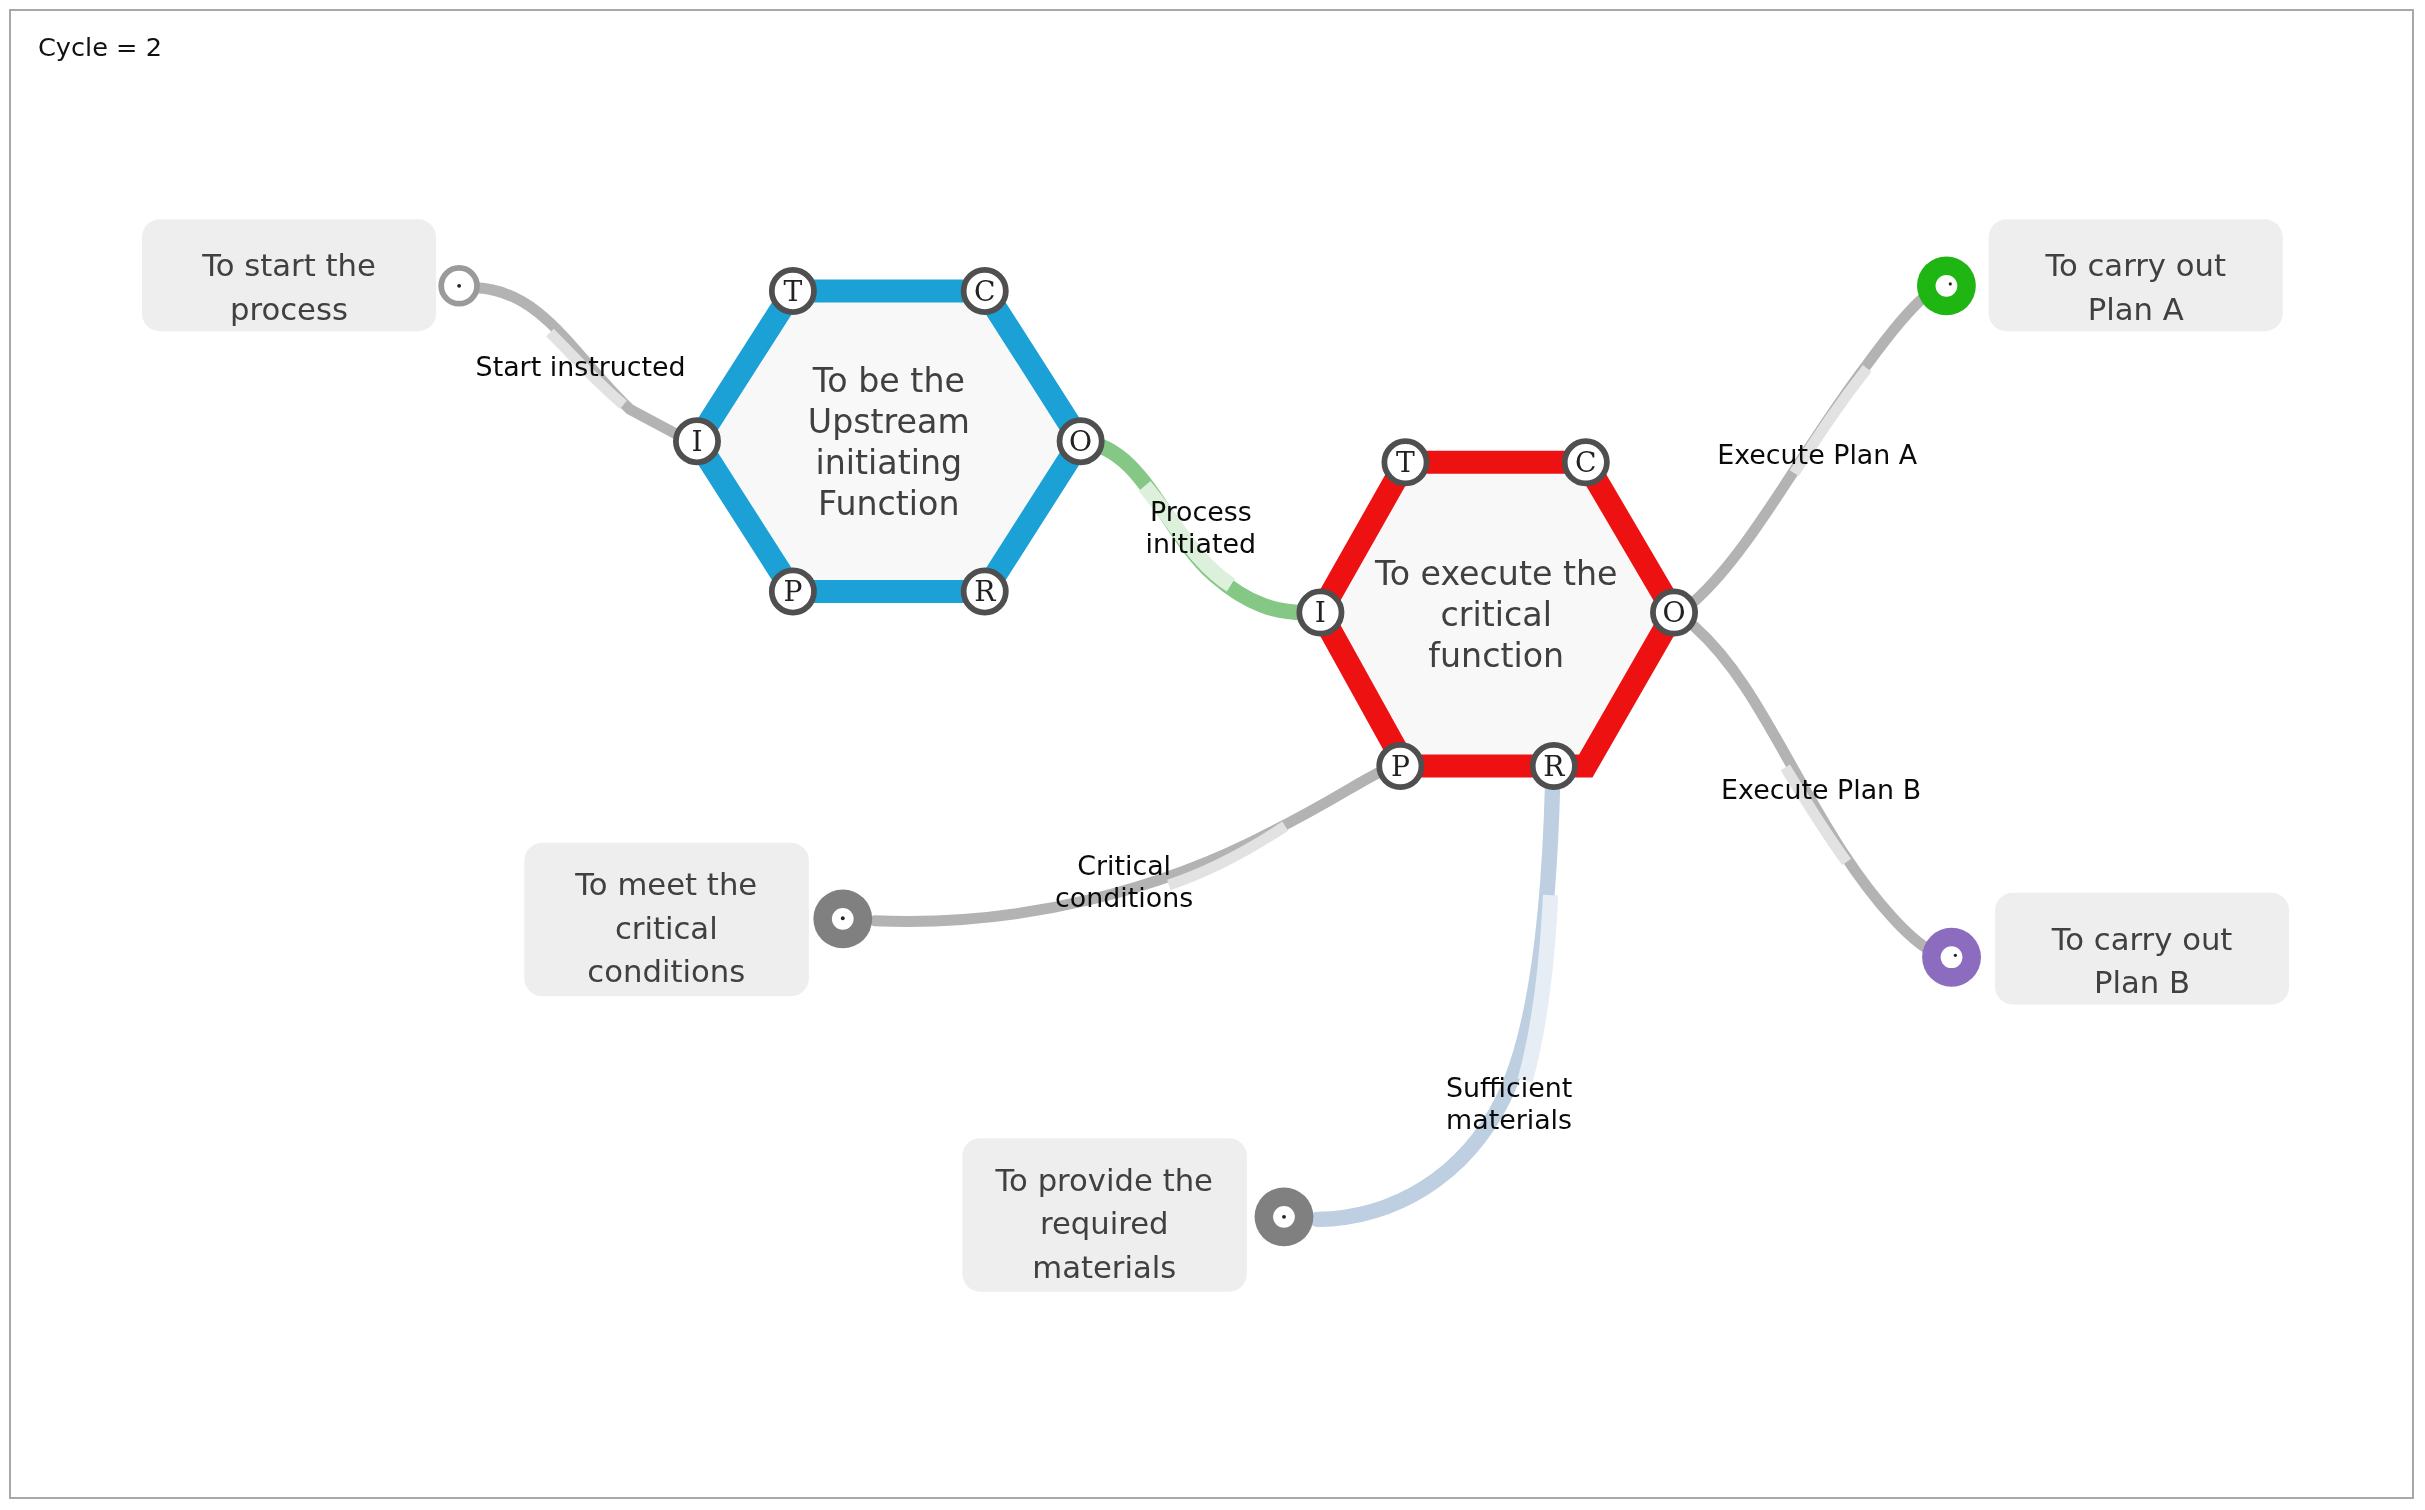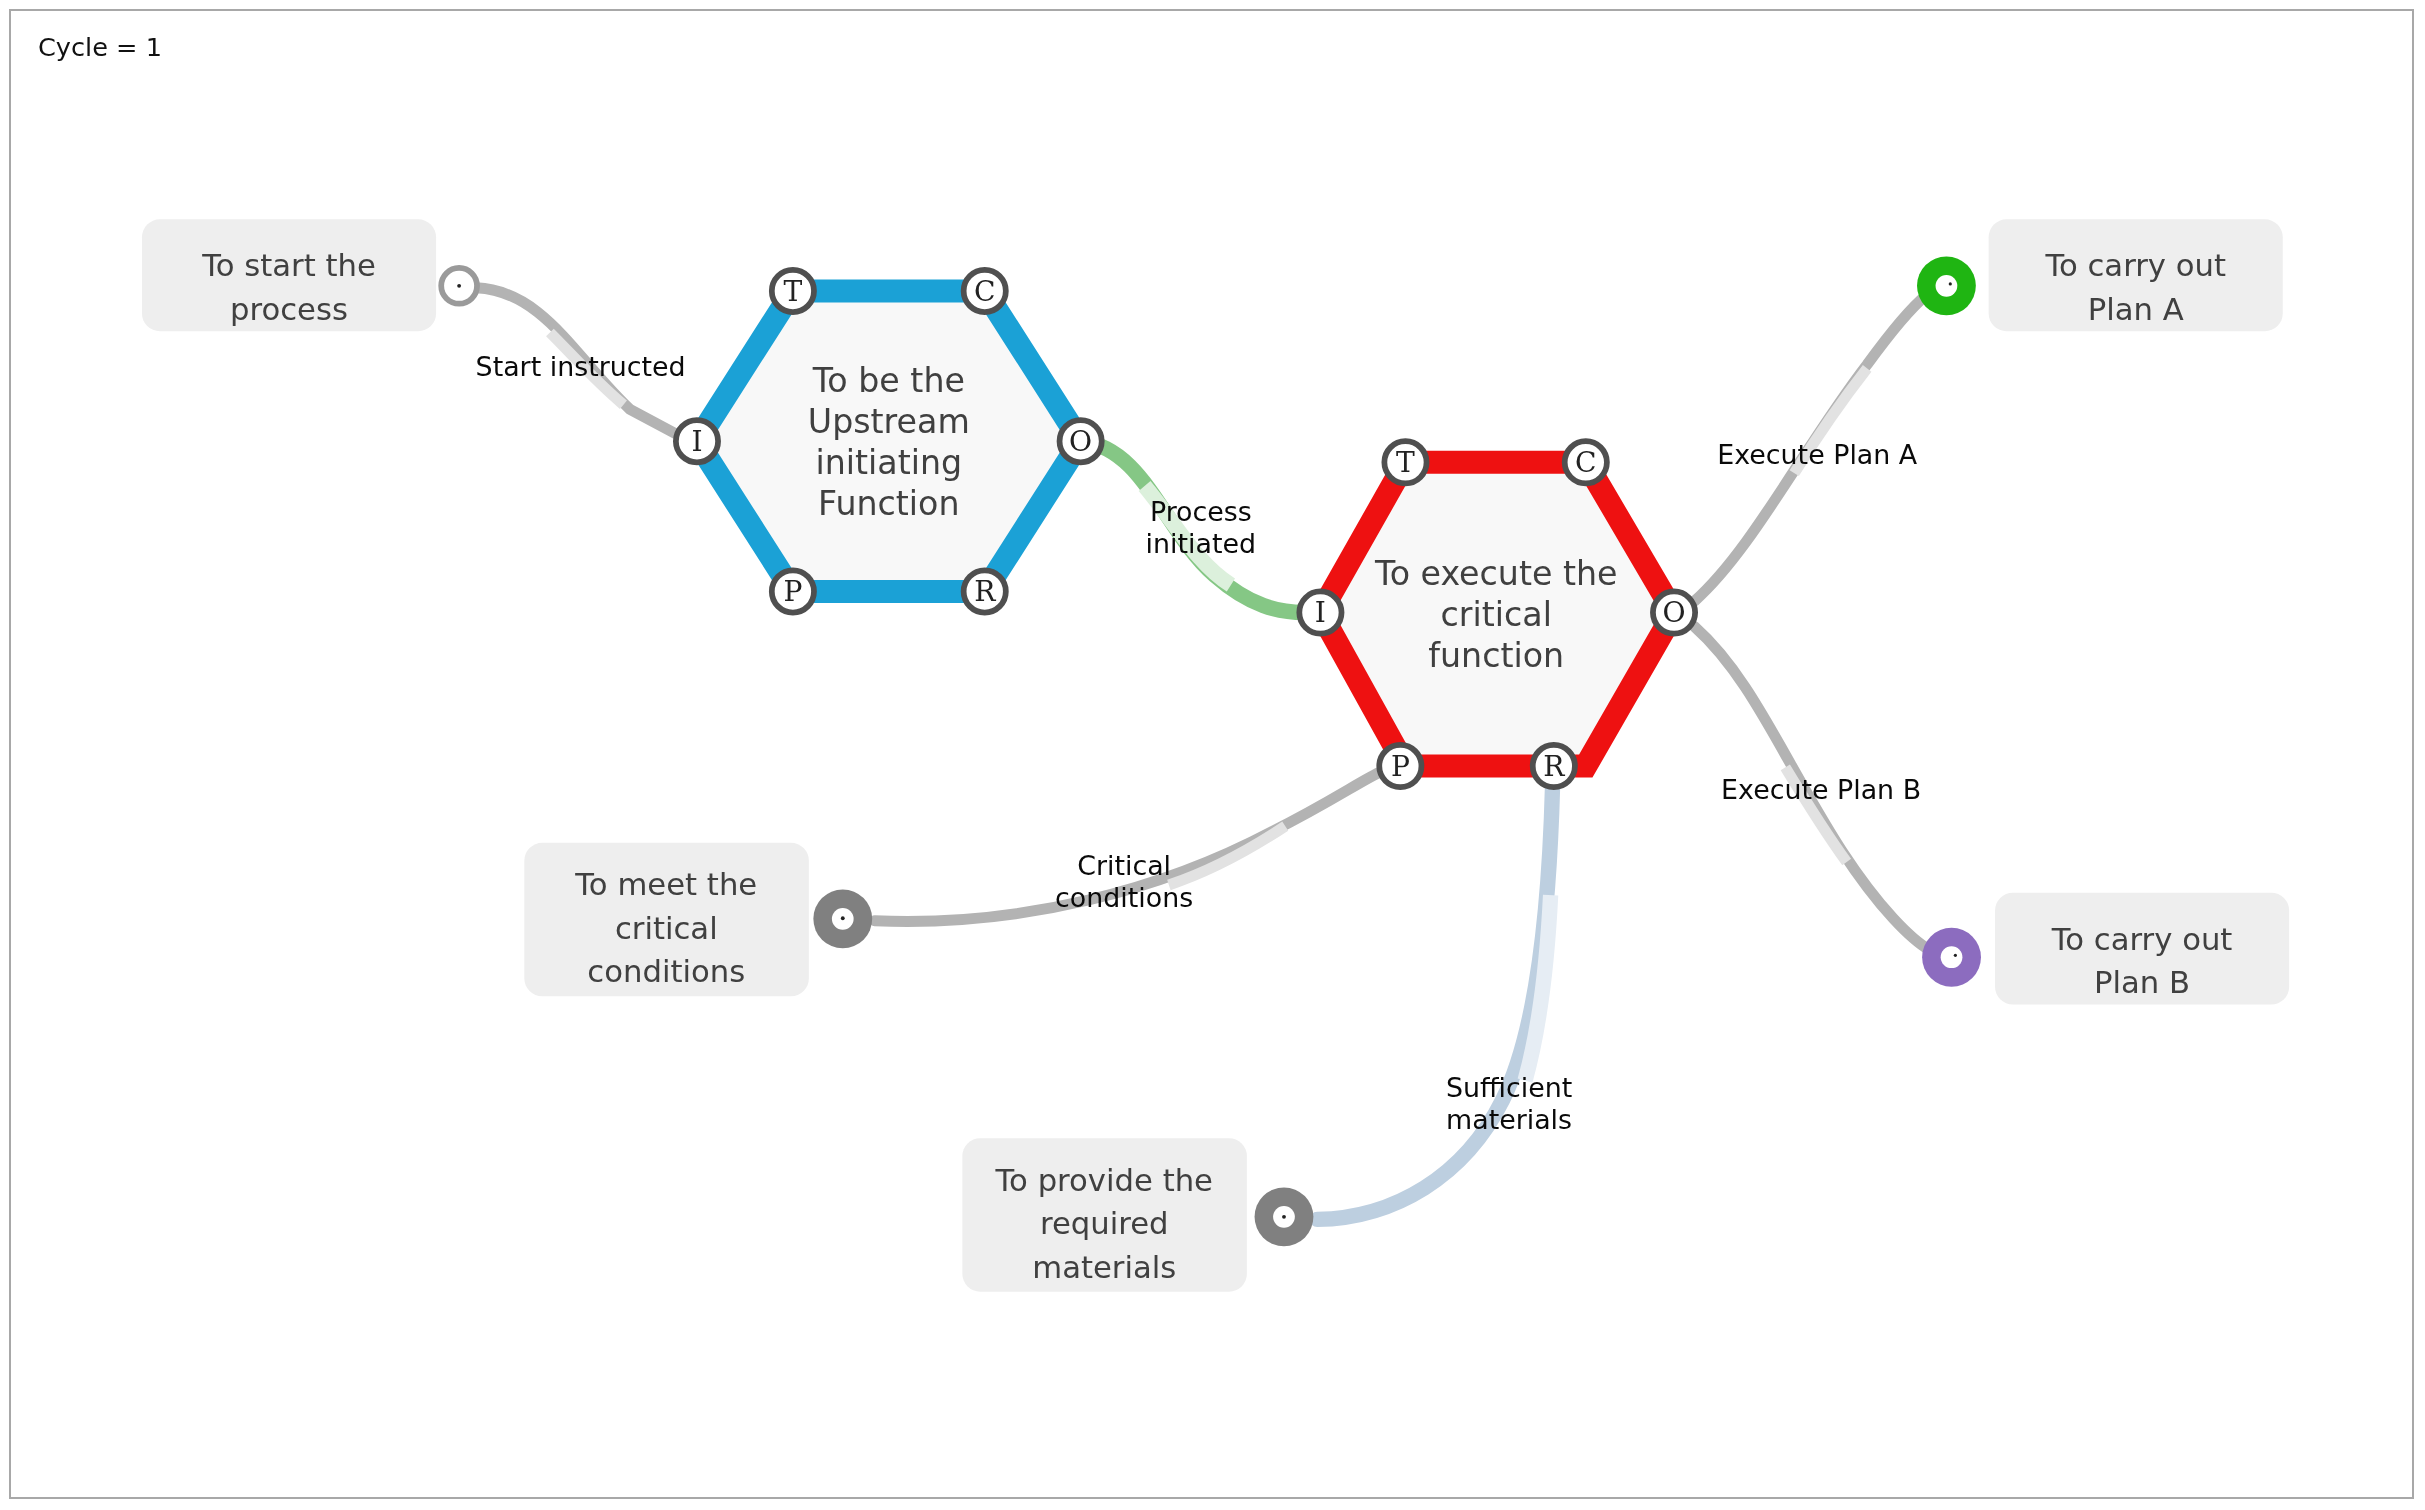--- a/index.html
+++ b/index.html
@@ -69,21 +69,21 @@
   }
   .rbox {
     fill: #eeeeee;
   }
 </style>
 </head>
 <body>
 
 <div id="canvas">
   <div id="frame"></div>
-  <div id="cycle-label">Cycle = 1</div>
+  <div id="cycle-label">Cycle = 2</div>
 
   <svg id="graph" viewBox="0 0 3794 2363">
 
     <g>
       <path d="M 745,450 C 850,455 900,560 985,640 L 1075,688" fill="none" stroke="#b3b3b3" stroke-width="17" stroke-linecap="round"></path>
       <path d="M 860,520 C 900,560 930,595 975,633" fill="none" stroke="#e2e2e2" stroke-width="17" stroke-linecap="butt"></path>
       <text class="edge-label" x="908" y="588">Start instructed</text>
     </g>
 
     <g>

